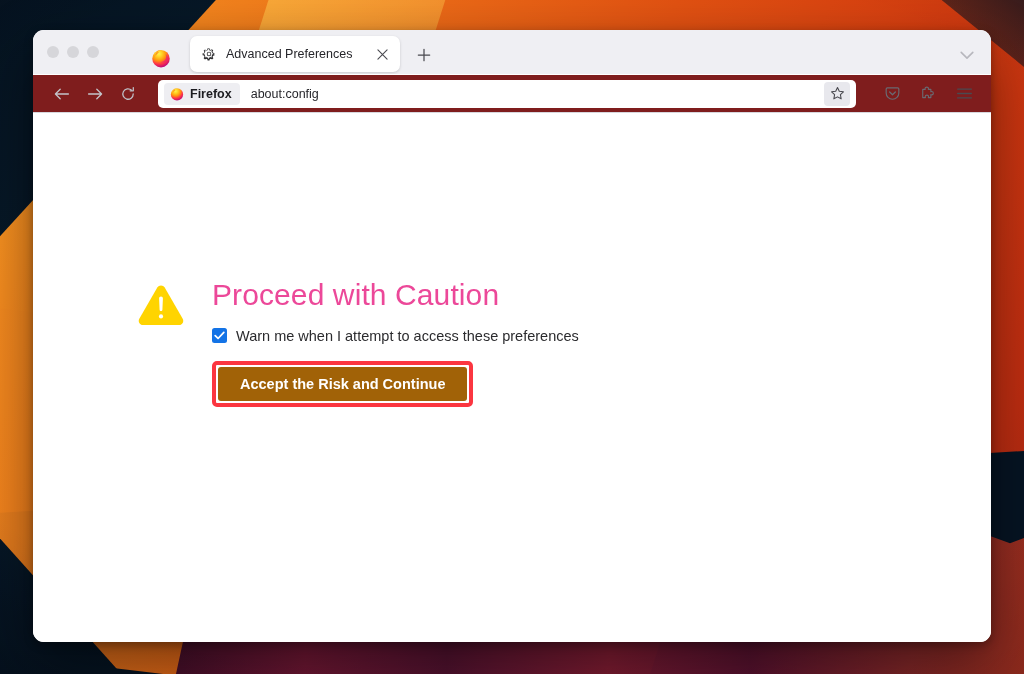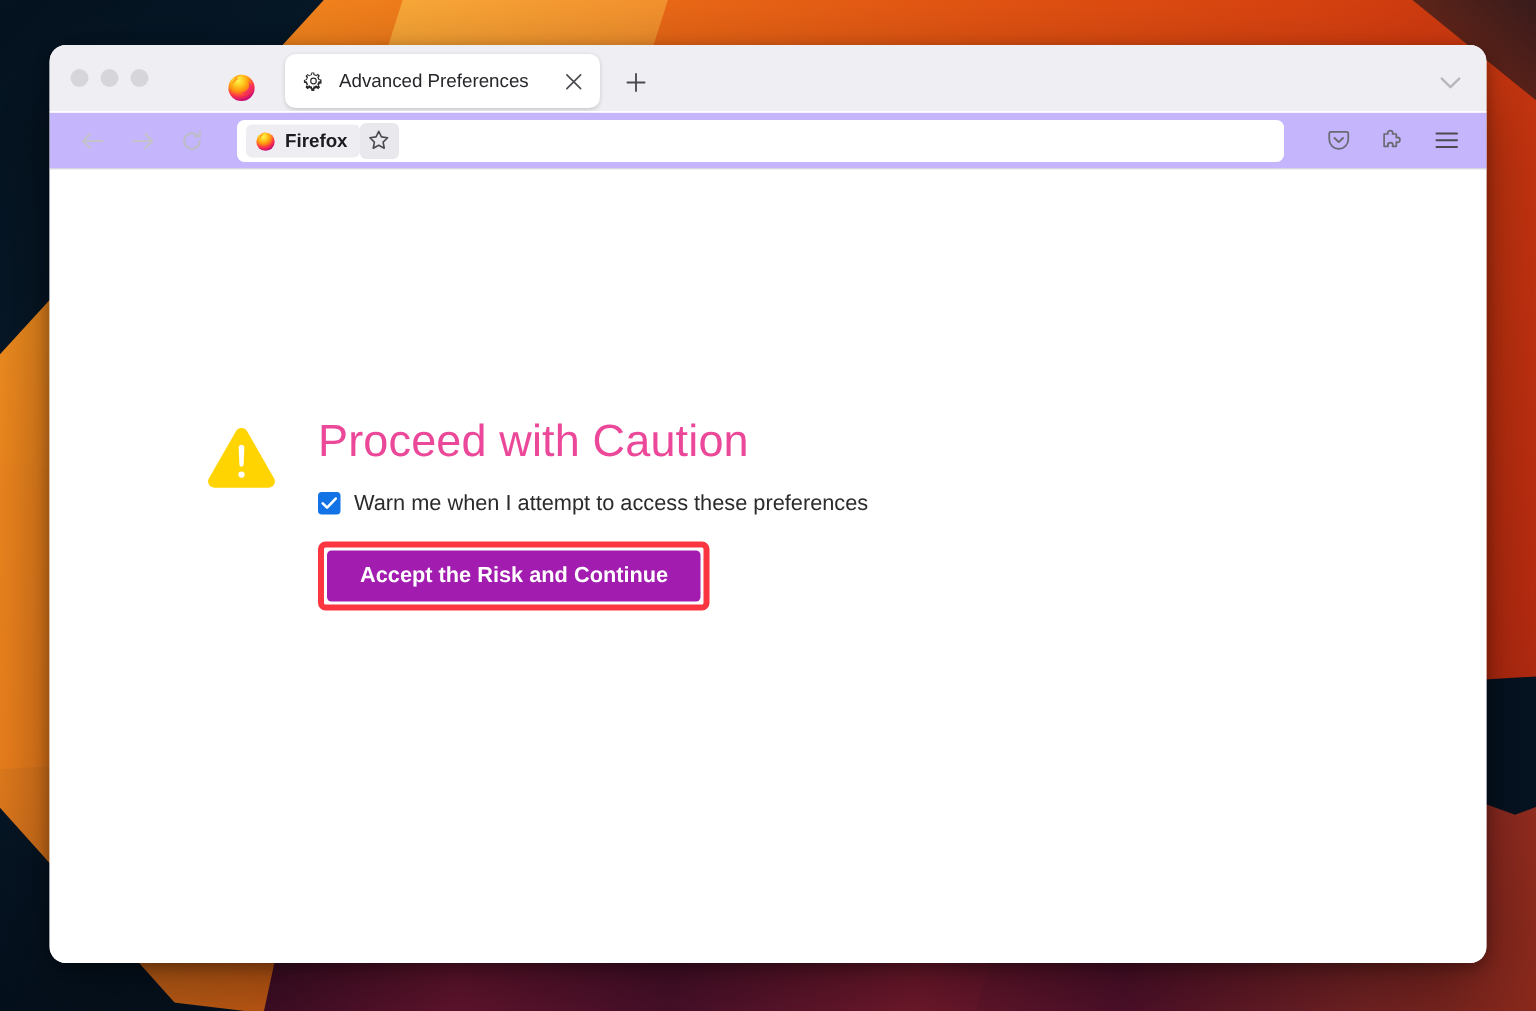--- a/index.html
+++ b/index.html
@@ -154,21 +154,21 @@
   .tabstrip-divider {
     position: absolute;
     left: 0; right: 0; bottom: 0;
     height: 1px;
     background: #ffffff;
   }
 
   
   .navbar {
     height: 38px;
-    background: #c4b5fd;
+    background: #7f1d1d;
     display: flex;
     align-items: center;
     padding: 0 12px 0 14px;
     gap: 3px;
     border-bottom: 1px solid #d7d7dd;
     flex: none;
   }
   .navbtn {
     width: 30px; height: 28px;
     display: flex; align-items: center; justify-content: center;
@@ -258,21 +258,21 @@
   .btn-highlight {
     margin-top: 17px;
     display: inline-block;
     border: 4px solid #fb3640;
     border-radius: 5px;
     padding: 2px;
     background: #ffffff;
   }
   .accept-btn {
     display: block;
-    background: #a21caf;
+    background: #a16207;
     color: #ffffff;
     font-size: 14.5px;
     font-weight: bold;
     border: none;
     border-radius: 3px;
     padding: 9px 22px;
     font-family: "Liberation Sans", sans-serif;
     white-space: nowrap;
   }
 </style>
@@ -366,20 +366,21 @@
       </div>
 
       <div class="urlbar">
         <div class="identity">
           <svg class="identity-logo" viewBox="0 0 32 32">
             <circle cx="16" cy="17" r="14" fill="url(#ffA)"></circle>
             <path d="M16 3c-4 0-6.6 2-8 4 1.6-.6 3.4-.5 4.8.4-2.6.8-4.4 2.8-5 5.4-.6-1-.8-2.2-.6-3.3-1.6 2-2.2 4.6-1.6 7A13.9 13.9 0 0 1 16 3z" fill="#ff8f1f" opacity=".95"></path>
           </svg>
           <span class="identity-label">Firefox</span>
         </div>
+        <span class="urltext" title="Search with Google or enter address">about:config</span>
         <span class="star-btn">
           <svg width="15" height="15" viewBox="0 0 16 16">
             <path d="M8 1.6l1.9 4 4.4.6-3.2 3.1.8 4.4L8 11.6l-3.9 2.1.8-4.4L1.7 6.2l4.4-.6z" fill="none" stroke="#4a4a50" stroke-width="1.15" stroke-linejoin="round"></path>
           </svg>
         </span>
       </div>
 
       <div class="toolbar-right">
         <div class="navbtn">
           <svg width="17" height="17" viewBox="0 0 18 18">

